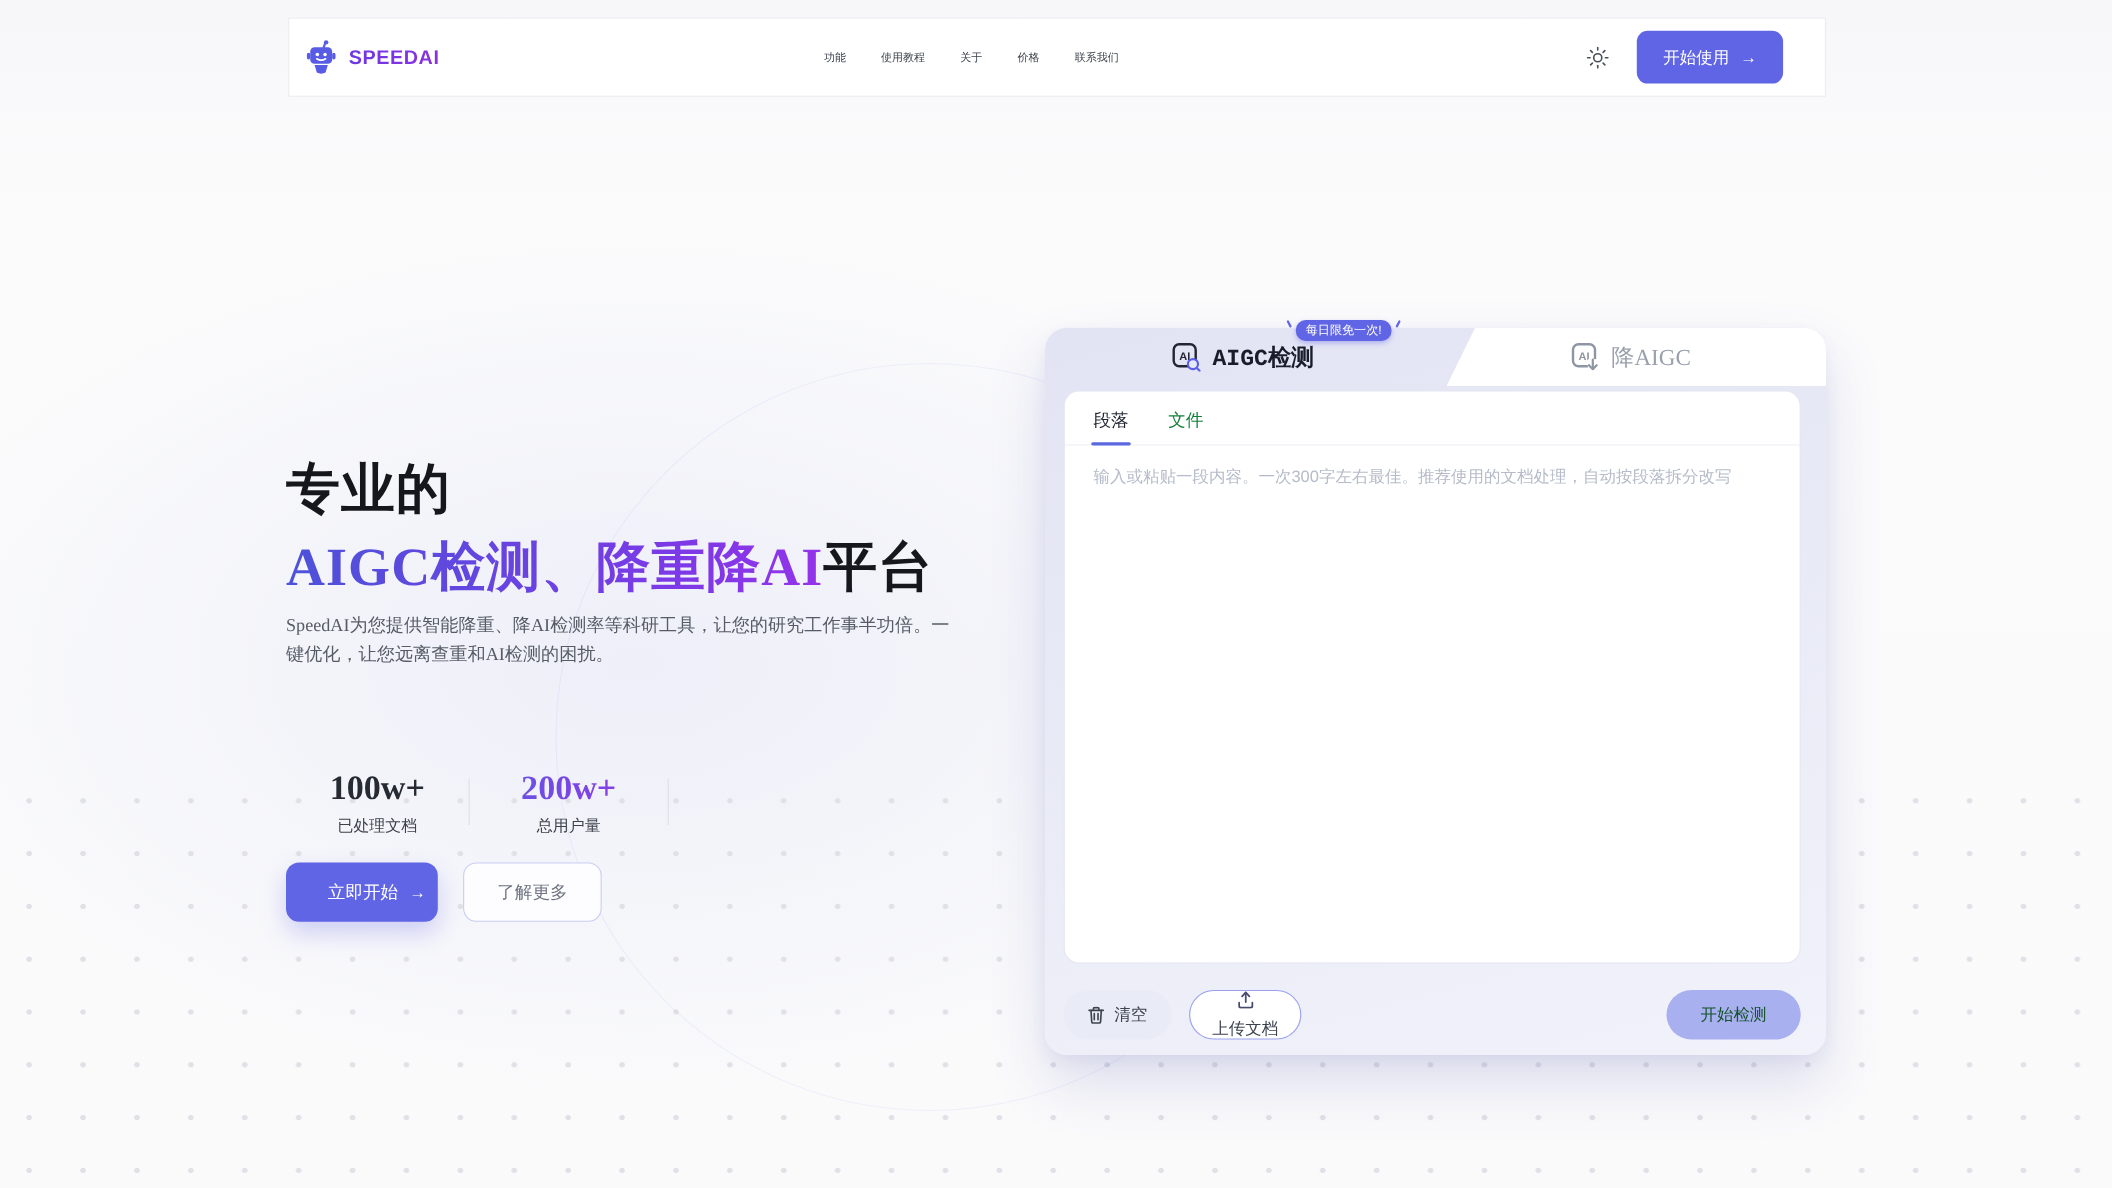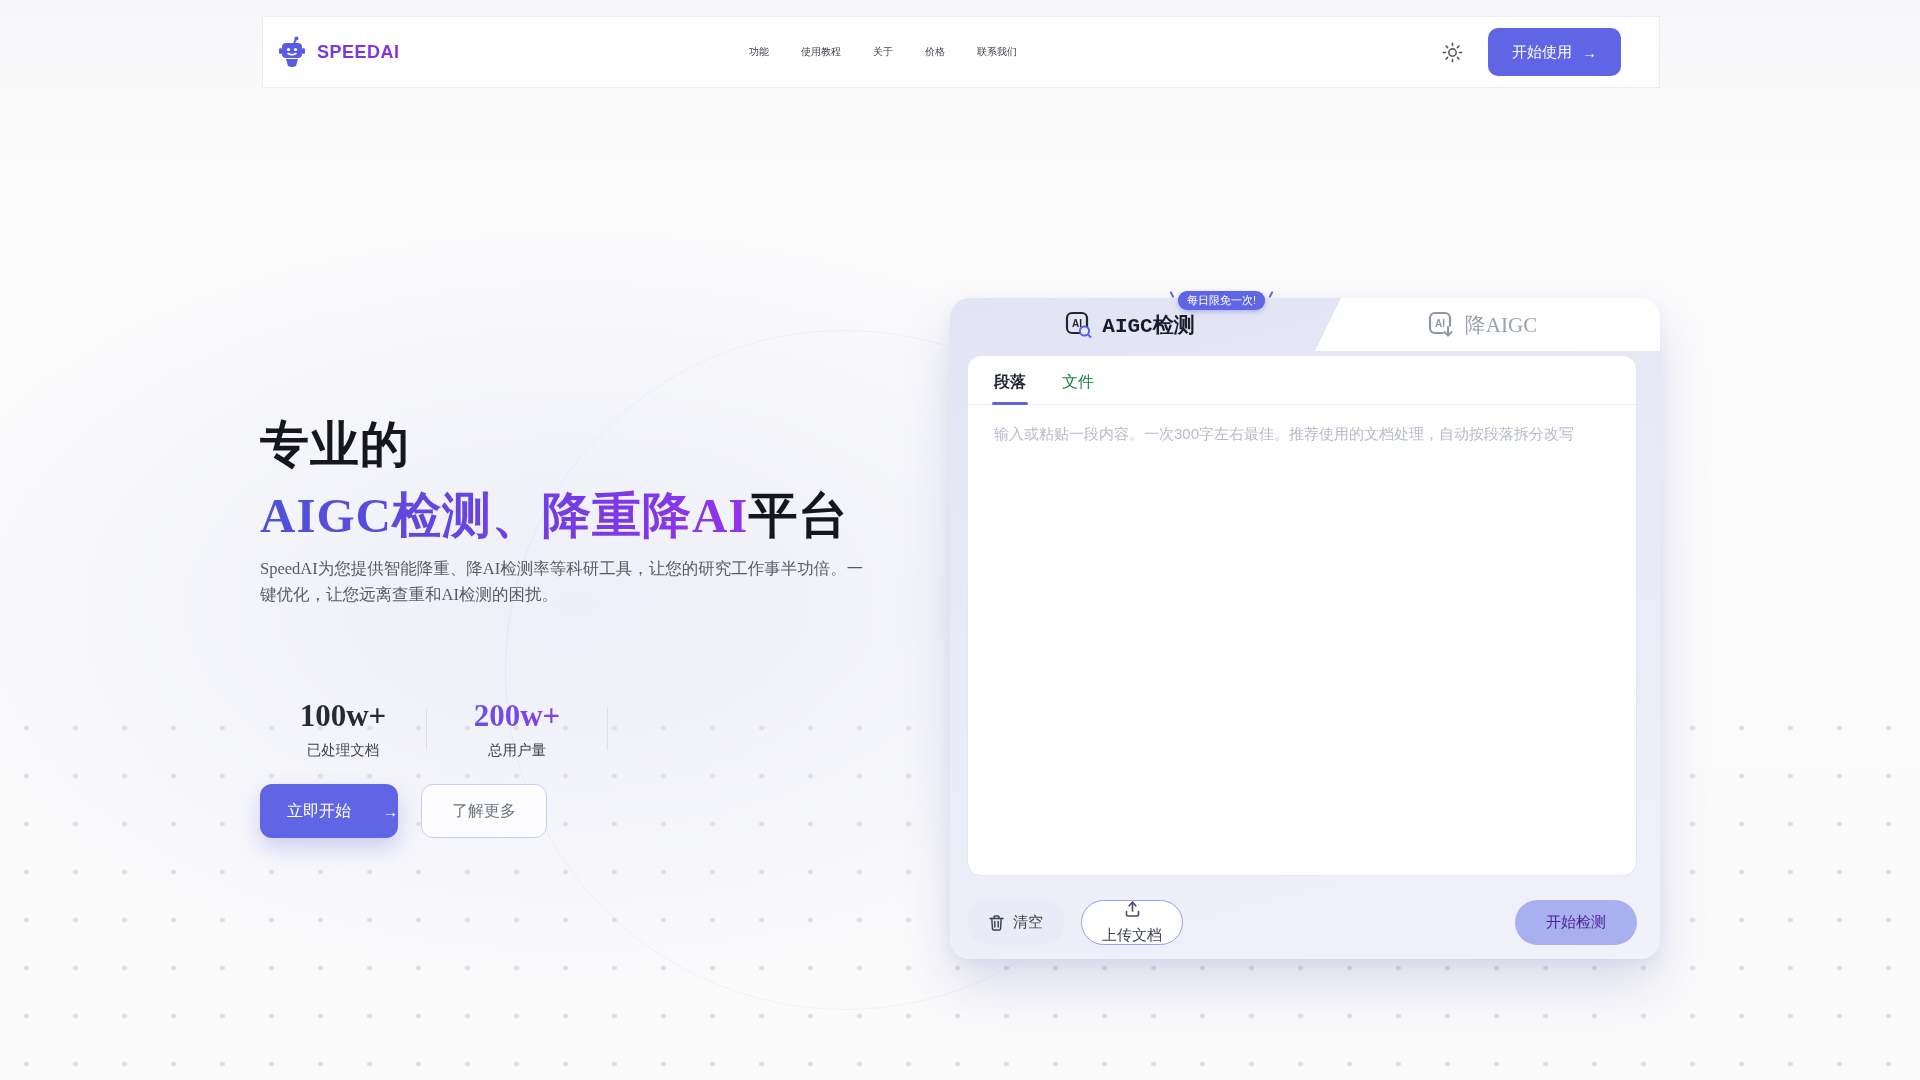--- a/index.html
+++ b/index.html
@@ -83,21 +83,21 @@
   .stat-value.grad {
     font-weight: 700;
     background: linear-gradient(90deg,#5d5be0,#9333ea);
     -webkit-background-clip: text; background-clip: text; color: transparent;
   }
   .stat-label { margin-top: 7px; font-size: 14.5px; color: #3c424b; }
   .stat-divider { width: 1px; height: 42px; background: #dfdfe5; }
   .btn-hero-primary {
     position: absolute; left: 260px; top: 784px; width: 138px; height: 54px;
     border: none; border-radius: 12px; background: #6065e6; color: #fff;
-    font-size: 16px; display: flex; align-items: center; justify-content: space-between; gap: 10px;
+    font-size: 16px; display: flex; align-items: center; justify-content: center; gap: 10px;
     cursor: pointer; box-shadow: 0 10px 22px rgba(96,101,230,0.28); font-family: Liberation Sans, sans-serif; padding-left: 27px;
   }
   .btn-hero-outline {
     position: absolute; left: 421px; top: 784px; width: 126px; height: 54px;
     background: #fdfdff; border: 1.5px solid #c9cdf2; border-radius: 12px;
     color: #6e7380; font-size: 16px; font-family: "Liberation Serif", serif;
     display: flex; align-items: center; justify-content: center; cursor: pointer;
   }
   
   .card-wrap { position: absolute; left: 950px; top: 298px; width: 710px; height: 661px; }
@@ -138,21 +138,21 @@
   .badge::after  { right: -7px; transform: rotate(28deg); }
   .panel {
     position: absolute; left: 17px; right: 23px; top: 57px; height: 521px;
     background: #fff; border: 1px solid #e4e6f0; border-radius: 14px; overflow: hidden;
   }
   .subtabs {
     display: flex; gap: 36px; padding: 16px 0 0 26px;
     border-bottom: 1px solid #edeff5;
   }
   .subtab { font-size: 16px; color: #15803d; padding-bottom: 11px; cursor: pointer; position: relative; }
-  .subtab.active { color: #1f2430; font-weight: bold; }
+  .subtab.active { color: #1f2430; font-weight: normal; }
   .subtab.active::after {
     content: ""; position: absolute; left: -2px; right: -2px; bottom: -1px; height: 3px;
     background: #5968e0; border-radius: 2px;
   }
   .card-textarea {
     display: block; width: 100%; height: calc(100% - 47px);
     border: none; outline: none; resize: none; background: transparent;
     padding: 17px 26px; font-size: 15px; line-height: 1.65; color: #333;
     font-family: inherit;
   }
@@ -166,21 +166,21 @@
     background: #e9ecf7; color: #3d434e; font-size: 15px;
     display: flex; align-items: center; gap: 9px; cursor: pointer; font-family: inherit;
   }
   .btn-upload {
     height: 45px; padding: 0 20px; border-radius: 23px;
     background: #fff; border: 1.5px solid #99a0ee; color: #3d434e; font-size: 15px;
     display: flex; align-items: center; gap: 9px; cursor: pointer; font-family: inherit; flex-direction: column;
   }
   .btn-submit {
     margin-left: auto; height: 45px; padding: 0 31px; border: none; border-radius: 23px;
-    background: #a9b0ef; color: #4c1d95; font-size: 15px; cursor: pointer; font-family: inherit;
+    background: #a9b0ef; color: #14532d; font-size: 15px; cursor: pointer; font-family: inherit;
   }
 </style>
 </head>
 <body>
 
 <div class="dots"></div>
 <div class="ring"></div>
 
 <header class="navbar">
   <div class="logo">

